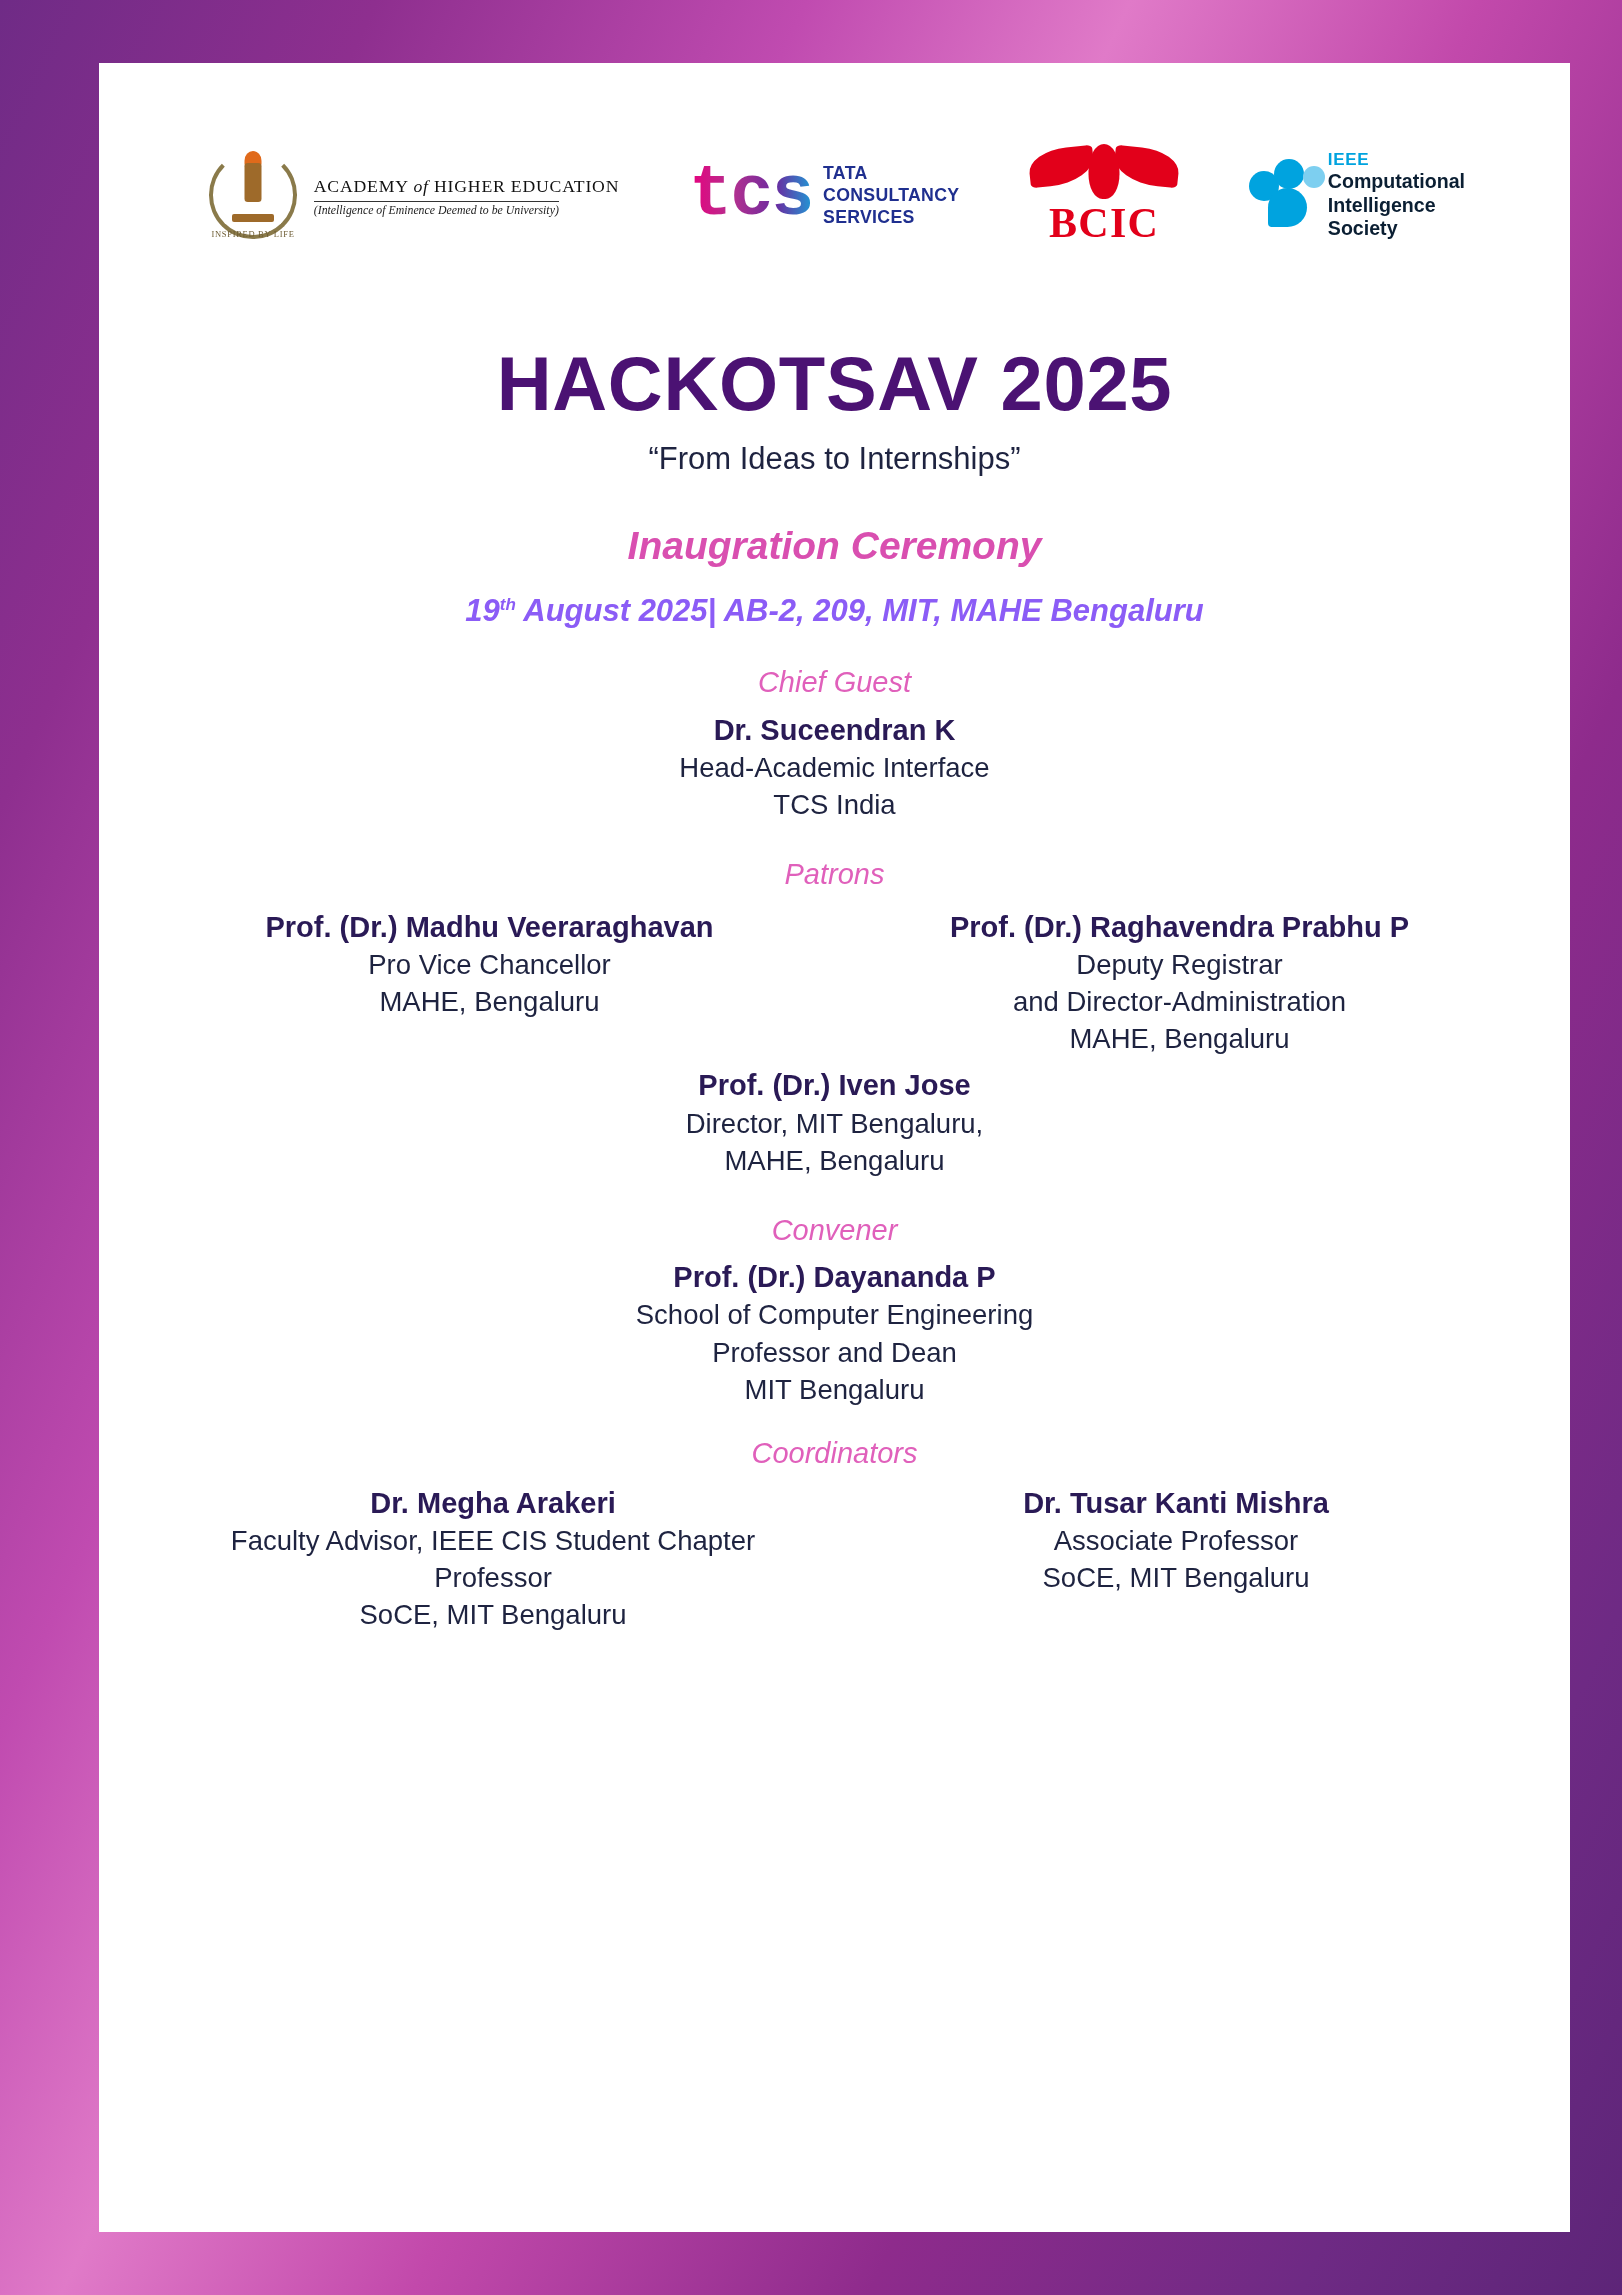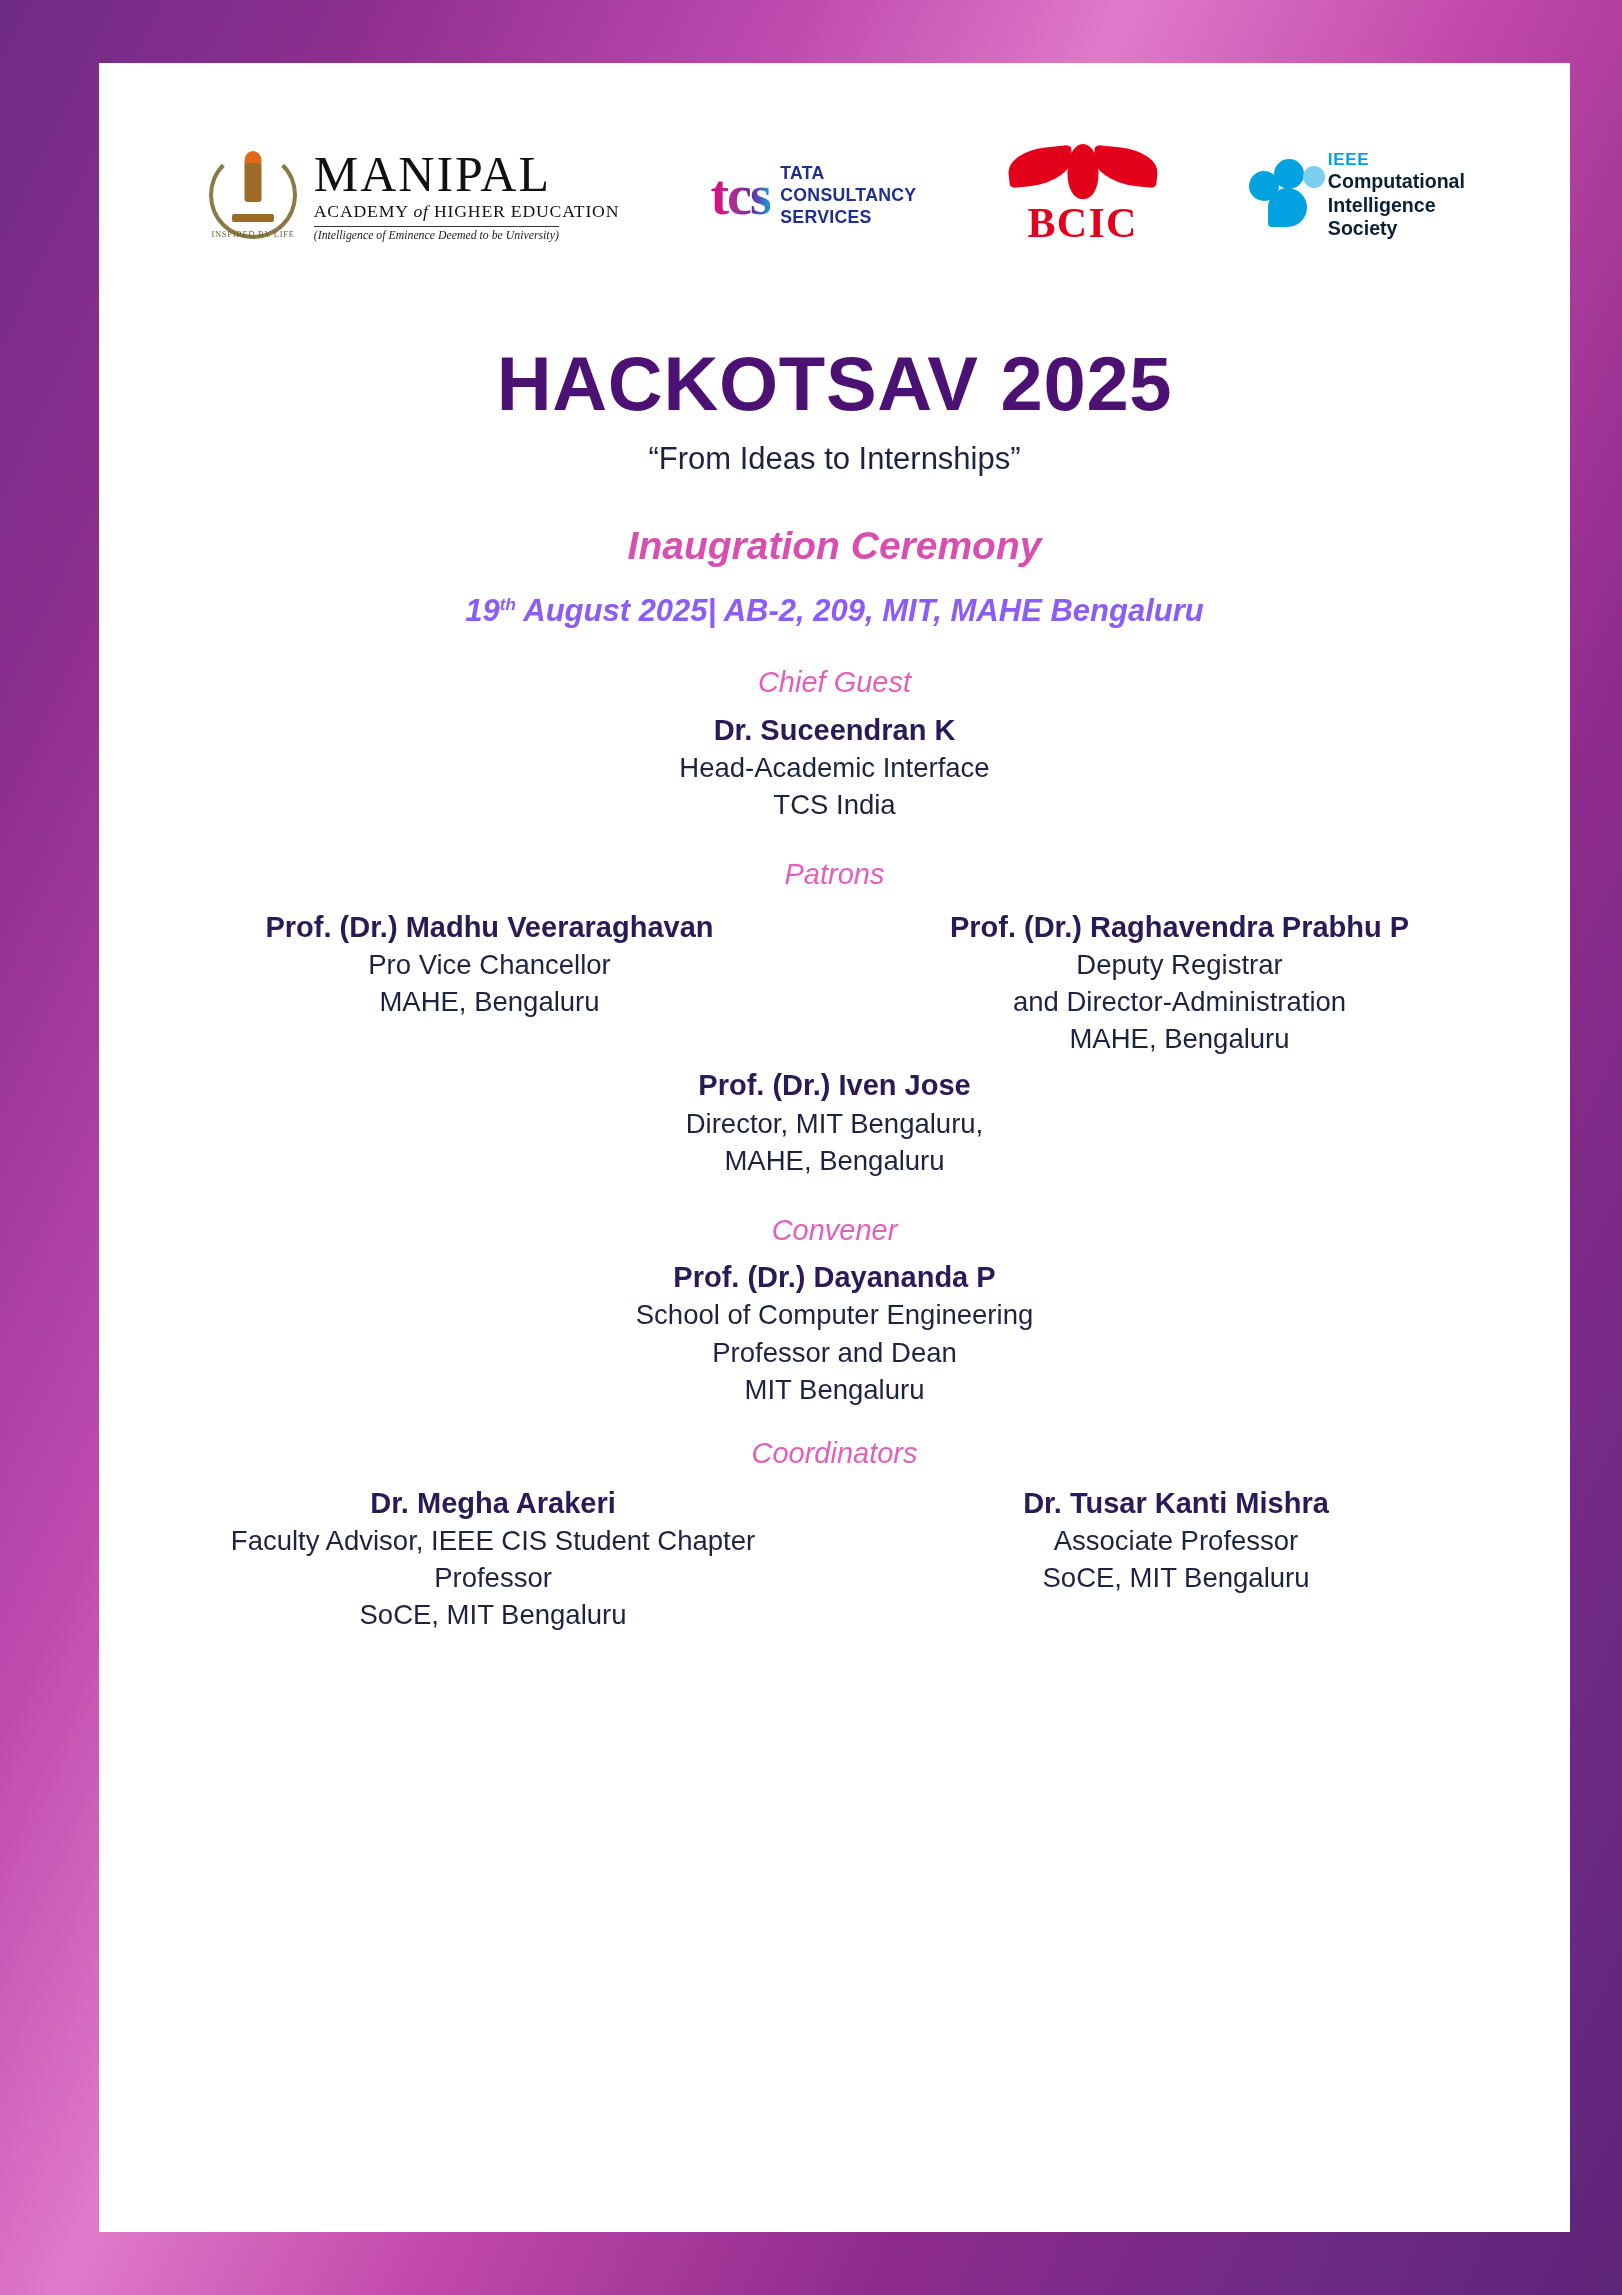--- a/index.html
+++ b/index.html
@@ -111,23 +111,23 @@
     color: #222222;
     margin-top: 5.2px;
     border-top: 1.3px solid #333;
     padding-top: 3.3px;
     display: inline-block;
   }
 
   
   .tcs { gap: 10.5px; }
   .tcs-mark {
-    font-family: Liberation Serif, serif;
-    font-weight: 700;
-    font-size: 56px;
+    font-family: Liberation Mono, monospace;
+    font-weight: 700;
+    font-size: 72px;
     line-height: 0.9;
     background: linear-gradient(90deg,#e8007d 0%, #b4308f 35%, #6a2ba0 70%, #1f9ad6 100%);
     -webkit-background-clip: text;
     background-clip: text;
     color: transparent;
     letter-spacing: -2px;
   }
   .tcs-words {
     font-family: "Liberation Sans", sans-serif;
     font-weight: 700;
@@ -271,21 +271,20 @@
 
       <div class="logo-block manipal">
         <div class="manipal-crest">
           <div class="wreath"></div>
           <div class="flame"></div>
           <div class="torch"></div>
           <div class="base"></div>
           <div class="motto">INSPIRED BY LIFE</div>
         </div>
         <div class="manipal-text">
-          <div class="m1">MANIPAL</div>
           <div class="m2">
             <span>ACADEMY </span><em>of </em><span>HIGHER EDUCATION</span>
           </div>
           <div class="m3">(Intelligence of Eminence Deemed to be University)</div>
         </div>
       </div>
 
       <div class="logo-block tcs">
         <div class="tcs-mark">tcs</div>
         <div class="tcs-words">

